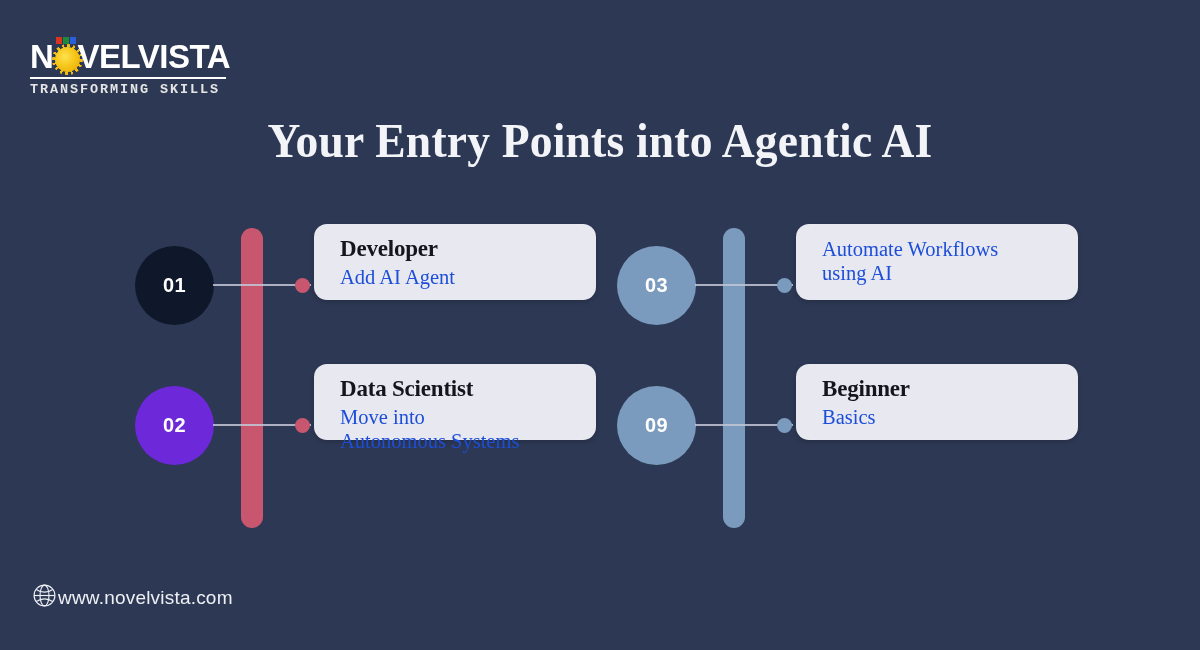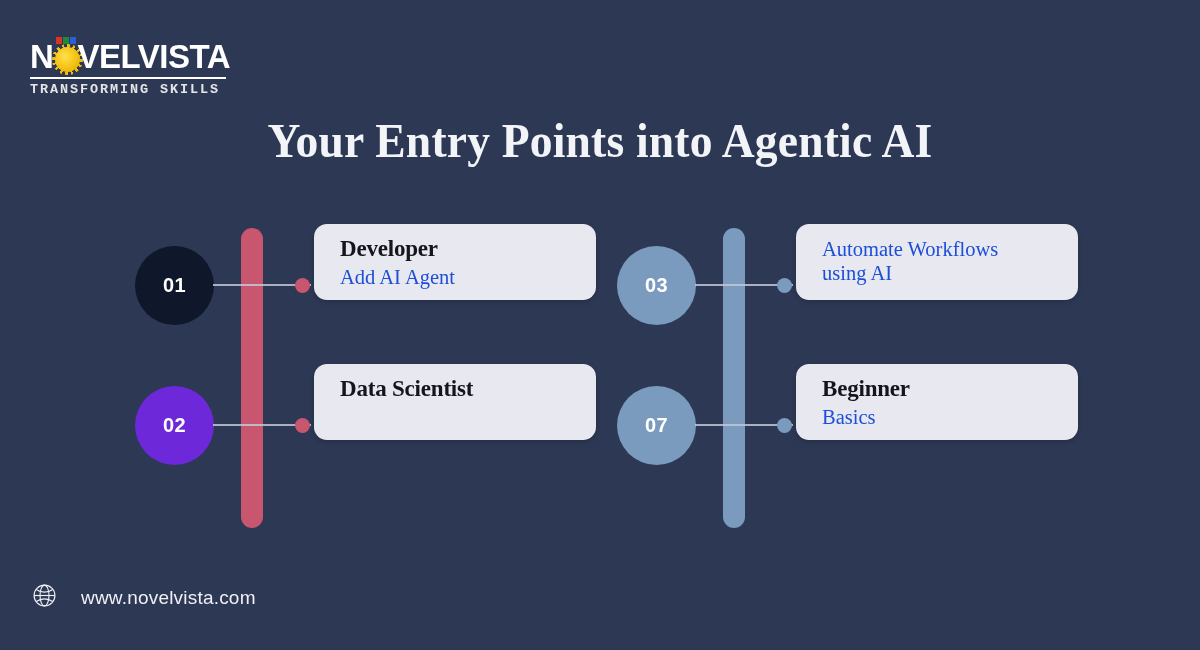--- a/index.html
+++ b/index.html
@@ -125,21 +125,21 @@
   }
   .card-desc {
     font-family:"Liberation Serif", serif;
     font-weight:normal; font-size:20.5px; color:#1d4ed8;
     line-height:24px; margin-top:2px;
   }
 
   
   #footer {
     position:absolute; left:32px; top:583px;
-    display:flex; align-items:center; gap:24px;
+    display:flex; align-items:center; gap:1px;
   }
   #footer .url {
     font-family:"Liberation Sans", sans-serif;
     font-size:19px; color:#eef0f5; letter-spacing:0.2px;
   }
 </style>
 </head>
 <body style="background: rgb(45, 56, 84);">
 
 <div id="logo">
@@ -177,41 +177,45 @@
           </div>
       </div>
     </div>
 
     <div class="row row-b">
       <div class="num-circle" id="circle1" style="background: #6d28d9;">02</div>
       <div class="connector"></div>
       <div class="dot" id="dot1" style="background: rgb(200, 86, 111);"></div>
       <div class="card" style="background: rgb(231, 232, 240);">
         <div class="card-title">Data Scientist</div>
+        <div class="card-desc">
+            <div>Move into</div>
+            <div>Autonomous Systems</div>
+          </div>
       </div>
     </div>
   </div>
 
   <div class="column col-right">
     <div class="vbar" id="vbar1" style="background: rgb(122, 155, 189);"></div>
 
     <div class="row row-a">
       <div class="num-circle" id="circle2" style="background: rgb(122, 155, 189);">03</div>
       <div class="connector"></div>
       <div class="dot" id="dot2" style="background: rgb(122, 155, 189);"></div>
       <div class="card" style="background: rgb(231, 232, 240);">
         <div class="card-desc">
             <div>Automate Workflows</div>
             <div>using AI</div>
           </div>
       </div>
     </div>
 
     <div class="row row-b">
-      <div class="num-circle" id="circle3" style="background: rgb(122, 155, 189);">07</div>
+      <div class="num-circle" id="circle3" style="background: rgb(122, 155, 189);">09</div>
       <div class="connector"></div>
       <div class="dot" id="dot3" style="background: rgb(122, 155, 189);"></div>
       <div class="card" style="background: rgb(231, 232, 240);">
         <div class="card-title">Beginner</div>
         <div class="card-desc">
             <div>Basics</div>
           </div>
       </div>
     </div>
   </div>

